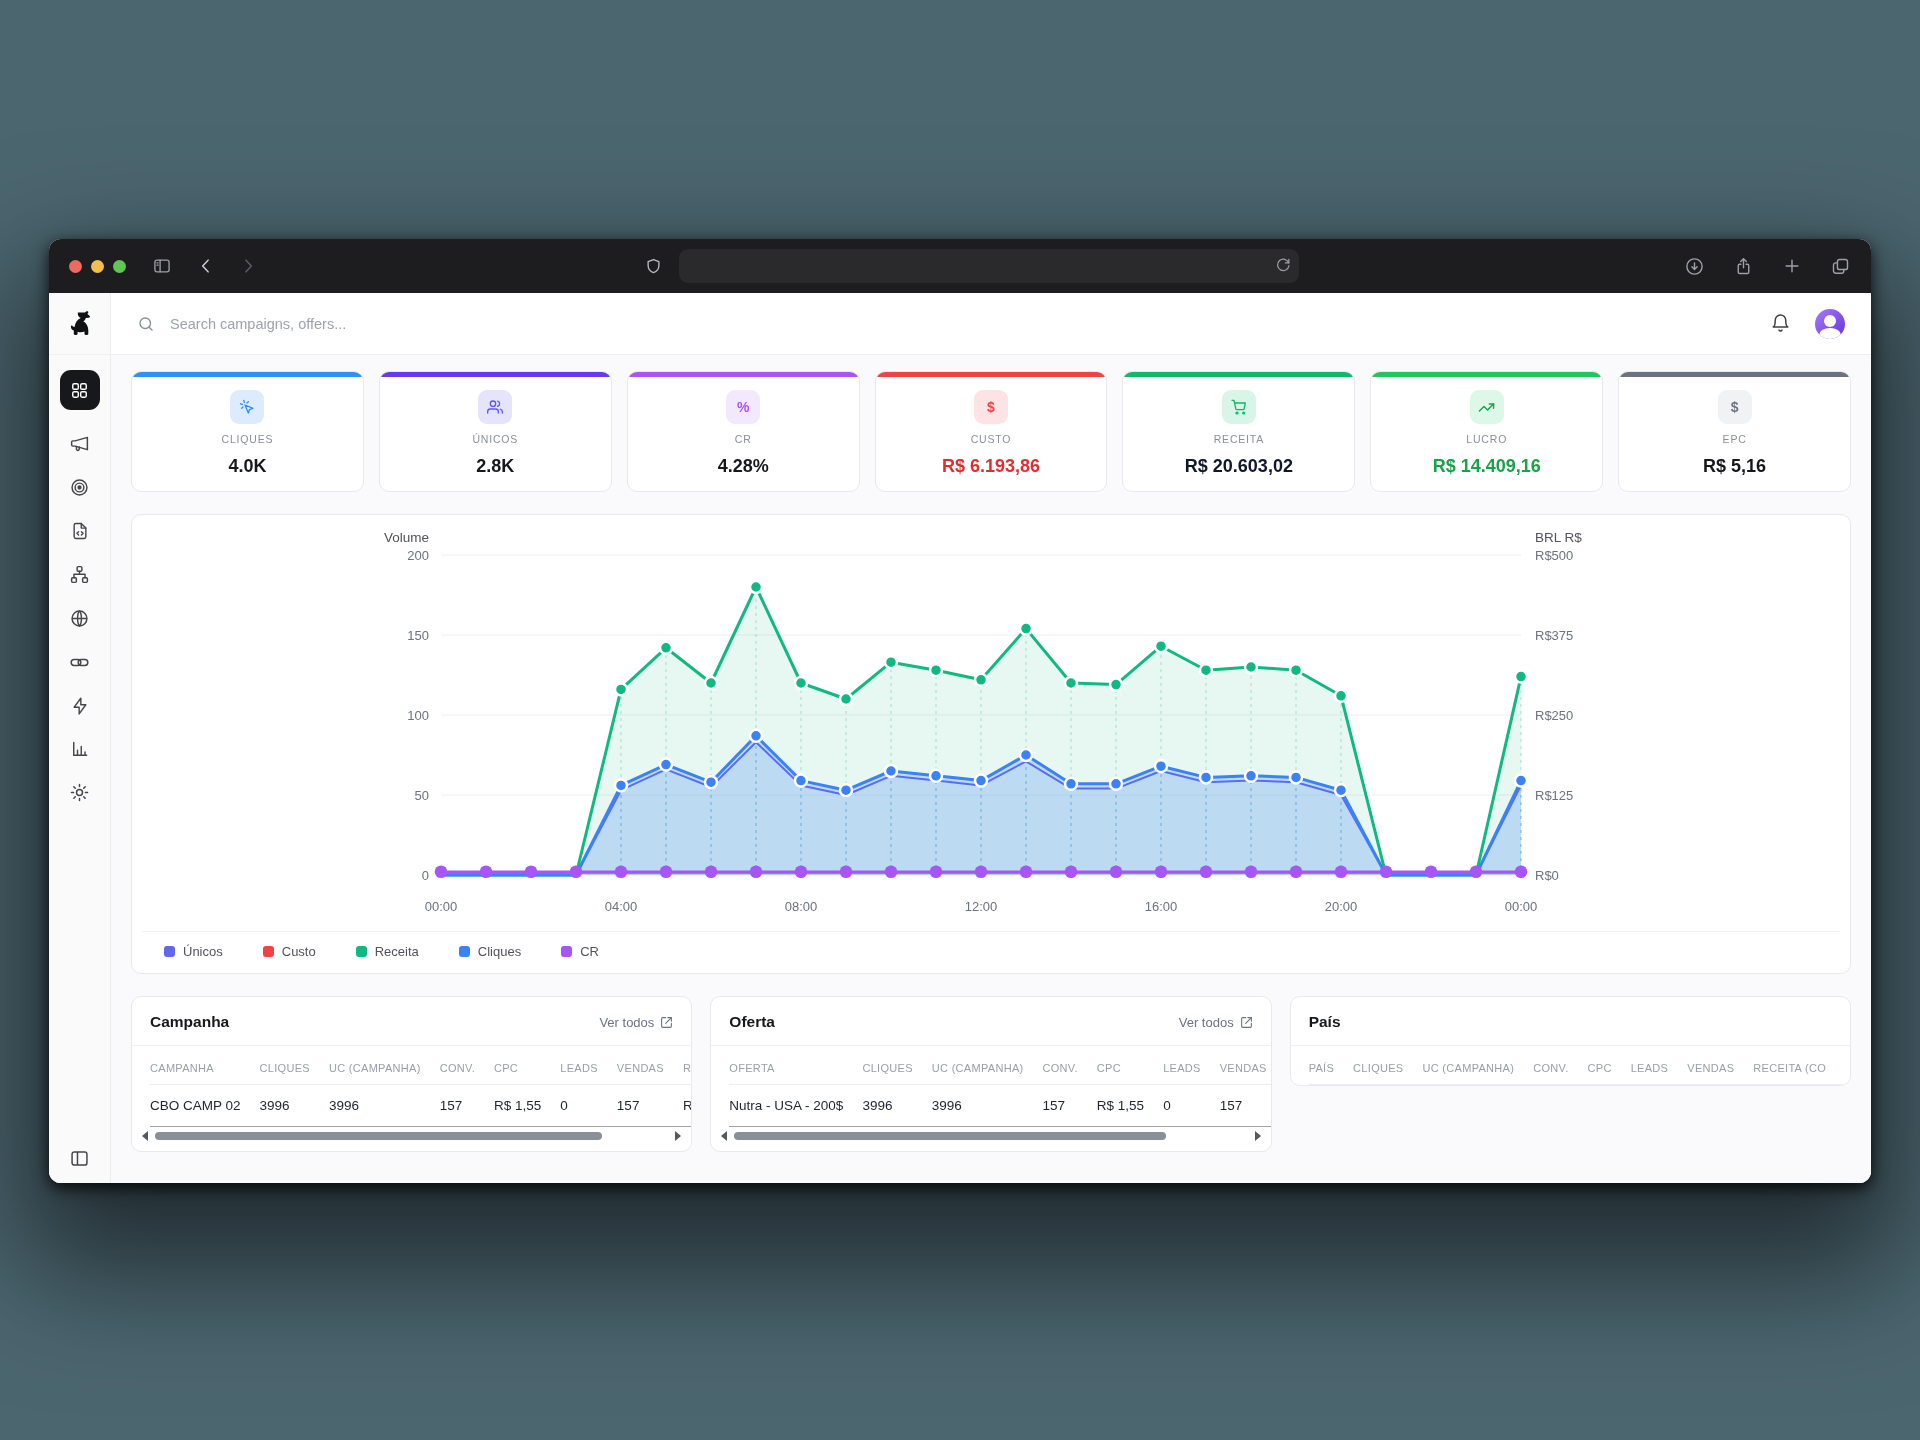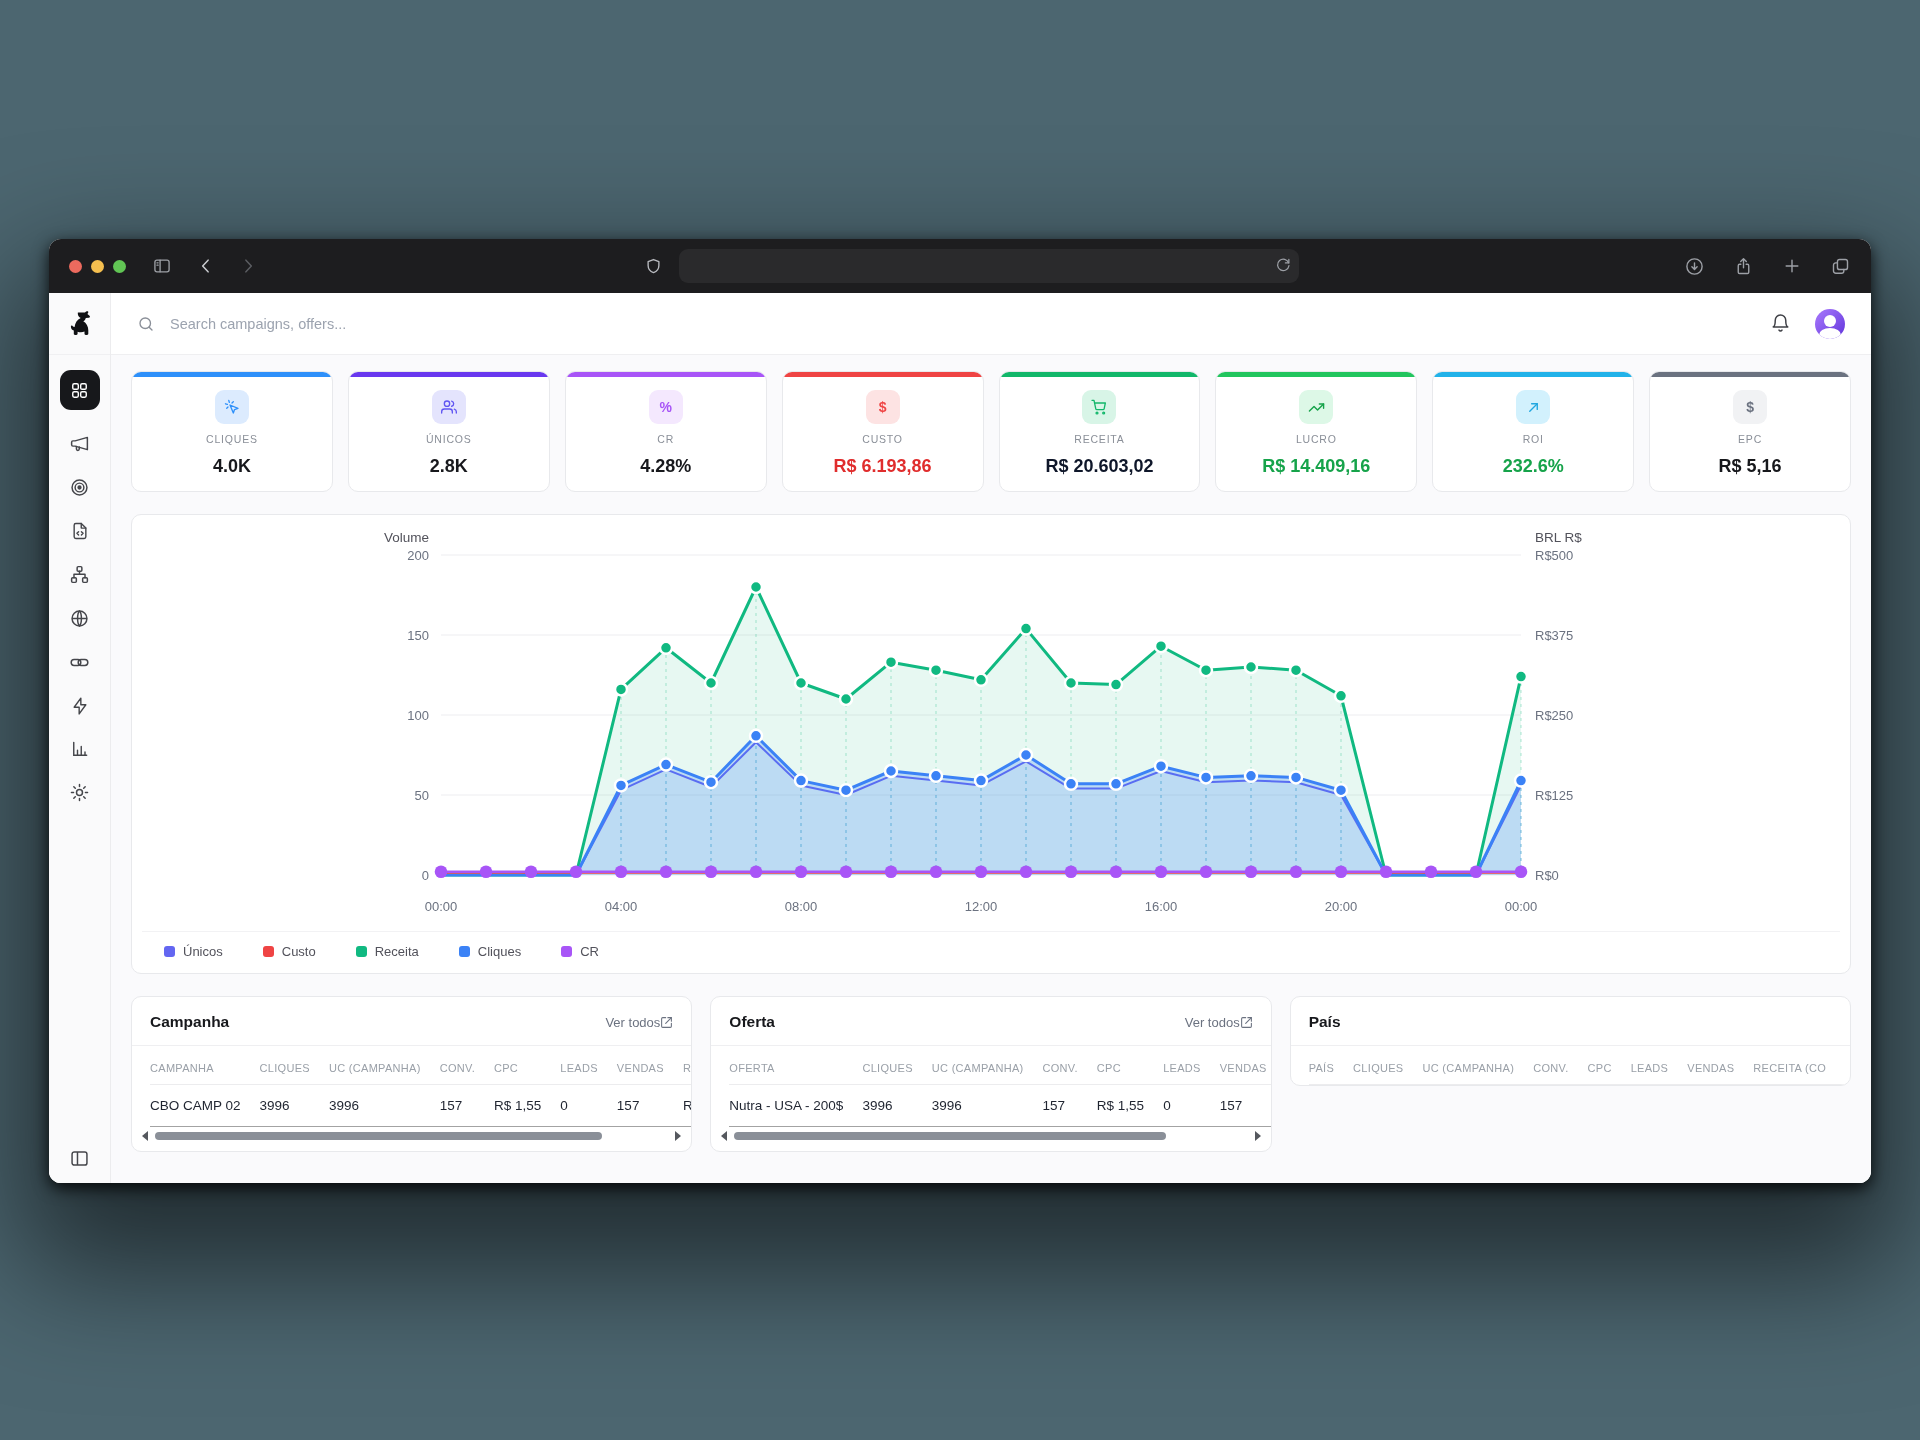--- a/index.html
+++ b/index.html
@@ -54,21 +54,21 @@
   .chart-card { margin-top:22px; background:#fff; border:1px solid #E8E9EC; border-radius:10px; padding:14px 10px 0; }
   .chart-svg-wrap { width:1240px; margin:0 auto; }
   .legend { display:flex; gap:40px; padding:12px 22px 14px; border-top:1px solid #F2F2F4; margin-top:2px; }
   .legend-item { display:flex; align-items:center; gap:8px; font-size:13px; color:#52525B; background:none; border:none; padding:0; cursor:pointer; }
   .legend-swatch { width:11px; height:11px; border-radius:3px; display:inline-block; }
   
   .tables-row { display:flex; gap:18px; margin-top:22px; align-items:flex-start; }
   .tcard { flex:1; background:#fff; border:1px solid #E8E9EC; border-radius:10px; min-width:0; overflow:hidden; }
   .tcard-head { display:flex; align-items:center; justify-content:space-between; padding:16px 18px 14px; border-bottom:1px solid #EFEFF1; }
   .tcard-title { font-weight:700; font-size:15.5px; color:#17181C; }
-  .tcard-link { font-size:13px; color:#6B7280; display:flex; align-items:center; background:none; border:none; padding:0; cursor:pointer; }
+  .tcard-link { font-size:13px; color:#6B7280; display:flex; gap:6px; align-items:center; background:none; border:none; padding:0; cursor:pointer; }
   .twrap { padding:0 18px; overflow:hidden; }
   .tcard table { border-collapse:collapse; white-space:nowrap; }
   .tcard th { font-size:11px; color:#9AA0A8; text-align:left; font-weight:400; letter-spacing:.3px; padding:16px 19px 10px 0; border-bottom:1px solid #ECECEE; }
   .tcard td { font-size:13.5px; color:#1F2430; padding:13px 19px 13px 0; border-bottom:1px solid #a3a3a3; }
   .sbar { display:flex; align-items:center; gap:7px; padding:4px 10px 10px; }
   .sb-arrow { width:0; height:0; border:none; padding:0; background:none; }
   .sb-arrow.left { border-top:5px solid transparent; border-bottom:5px solid transparent; border-right:6px solid #55585E; }
   .sb-arrow.right { border-top:5px solid transparent; border-bottom:5px solid transparent; border-left:6px solid #55585E; }
   .sb-track { flex:1; height:8px; position:relative; }
   .sb-thumb { position:absolute; left:0; top:0; height:8px; background:#8A8F98; border-radius:4px; }
@@ -338,31 +338,20 @@
             <div class="kpi">
               <div class="kpi-accent" style="background:#22C55E"></div>
               <div class="kpi-chip" style="background:#DDF8E7;color:#16A34A">
                 <svg width="17" height="17" viewBox="0 0 24 24" fill="none" stroke="currentColor" stroke-width="2" stroke-linecap="round" stroke-linejoin="round">
                   <polyline points="22 7 13.5 15.5 8.5 10.5 2 17"></polyline>
                   <polyline points="16 7 22 7 22 13"></polyline>
                 </svg>
               </div>
               <div class="kpi-label">LUCRO</div>
               <div class="kpi-value" style="color:#16A34A">R$ 14.409,16</div>
-            </div>
-            <div class="kpi">
-              <div class="kpi-accent" style="background:#22B2E9"></div>
-              <div class="kpi-chip" style="background:#D2F1FD;color:#22A7E0">
-                <svg width="15" height="15" viewBox="0 0 24 24" fill="none" stroke="currentColor" stroke-width="2.2" stroke-linecap="round" stroke-linejoin="round">
-                  <line x1="6" y1="18" x2="18" y2="6"></line>
-                  <polyline points="9 6 18 6 18 15"></polyline>
-                </svg>
-              </div>
-              <div class="kpi-label">ROI</div>
-              <div class="kpi-value" style="color:#16A34A">232.6%</div>
             </div>
             <div class="kpi">
               <div class="kpi-accent" style="background:#6B7280"></div>
               <div class="kpi-chip" style="background:#F1F2F4;color:#6B7280">
                 <span style="font-size:14px">$</span>
               </div>
               <div class="kpi-label">EPC</div>
               <div class="kpi-value" style="color:#17181C">R$ 5,16</div>
             </div>
           </div>

